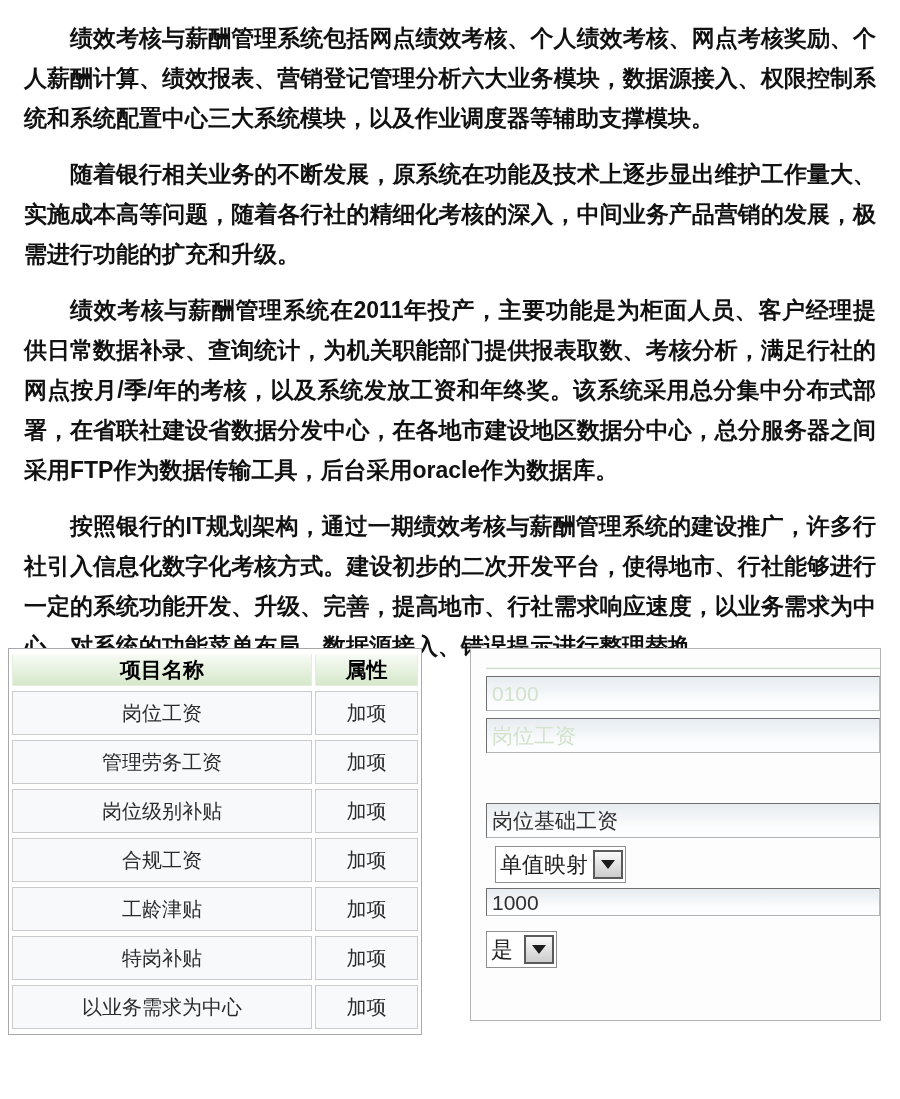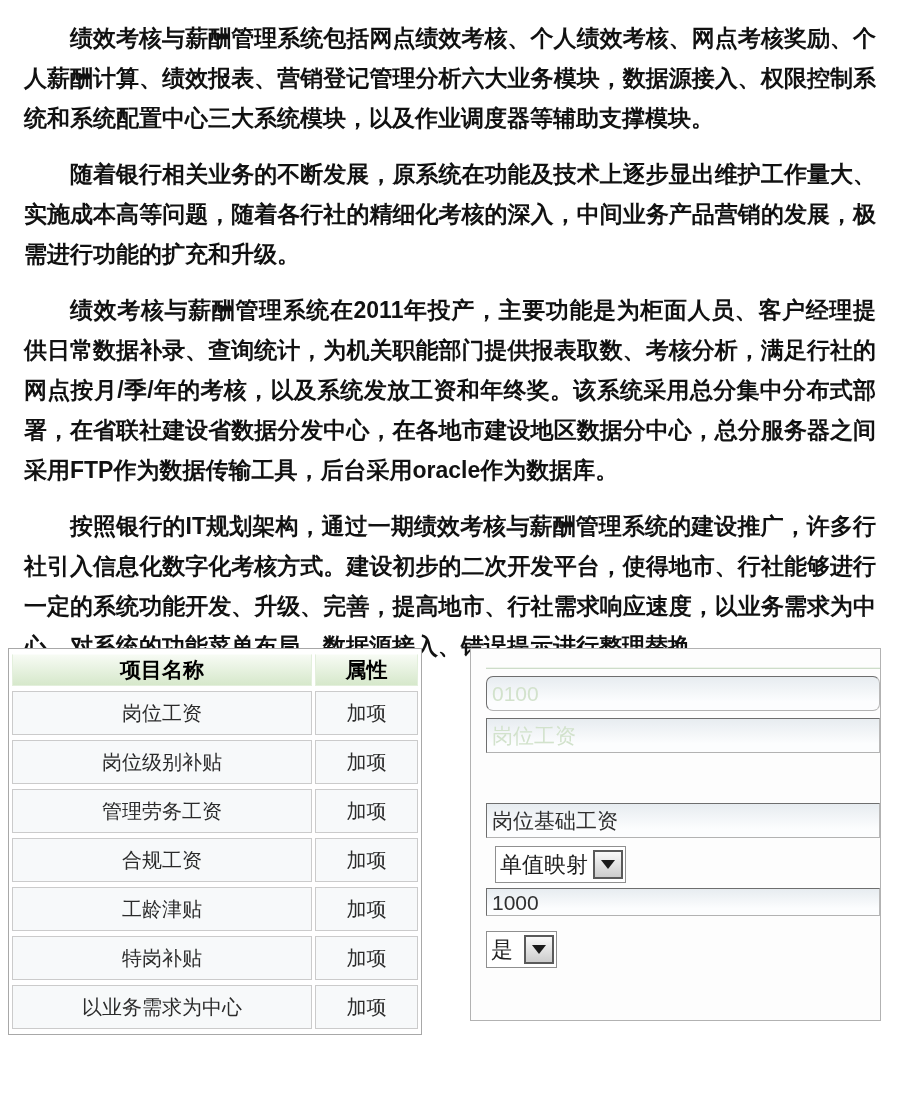--- a/index.html
+++ b/index.html
@@ -49,21 +49,21 @@
   }
   .fields{position:absolute;left:15px;right:0;top:27px;bottom:0;}
   .tinput{
     position:absolute;left:0;right:0;height:35px;box-sizing:border-box;
     border:1px solid;border-color:#6e6e6e #b9b9b9 #b2b2b2 #6e6e6e;
     background:linear-gradient(#e7ecf0,#fcfdfe 75%);
     font-size:21px;line-height:33px;padding:0 5px;color:#2f2f2f;
     font-family:inherit;outline:none;
   }
   .tinput.disabled{color:#d2e2cc;}
-  .f1{top:0;border-radius:7px;} .f2{top:42px;} .f3{top:82px;} .f4{top:127px;} .f6{top:212px;height:28px;}
+  .f1{top:0;} .f2{top:42px;} .f3{top:82px;} .f4{top:127px;} .f6{top:212px;height:28px;}
   .sel{
     position:absolute;display:flex;align-items:center;justify-content:space-between;
     border:1px solid #8f8f8f;background:#ffffff;height:37px;box-sizing:border-box;
   }
   .sel-mapping{top:170px;left:0;width:131px;margin-left:9px;}
   .sel-flag{top:255px;left:0;width:71px;}
   .sel .txt{font-size:22px;color:#1f1f1f;padding:0 4px;white-space:nowrap;overflow:hidden;}
   .sel .btn{
     flex:0 0 auto;width:30px;height:29px;margin:2px;box-sizing:border-box;
     border:2px solid #5a5a5a;background:linear-gradient(#fafafa,#cccccc);
@@ -93,25 +93,25 @@
   <tbody>
       <tr>
     <th>项目名称</th>
     <th>属性</th>
   </tr>
   <tr>
     <td>岗位工资</td>
     <td>加项</td>
   </tr>
   <tr>
-    <td>岗位级别补贴</td>
+    <td>管理劳务工资</td>
     <td>加项</td>
   </tr>
   <tr>
-    <td>管理劳务工资</td>
+    <td>岗位级别补贴</td>
     <td>加项</td>
   </tr>
   <tr>
     <td>合规工资</td>
     <td>加项</td>
   </tr>
   <tr>
     <td>工龄津贴</td>
     <td>加项</td>
   </tr>

